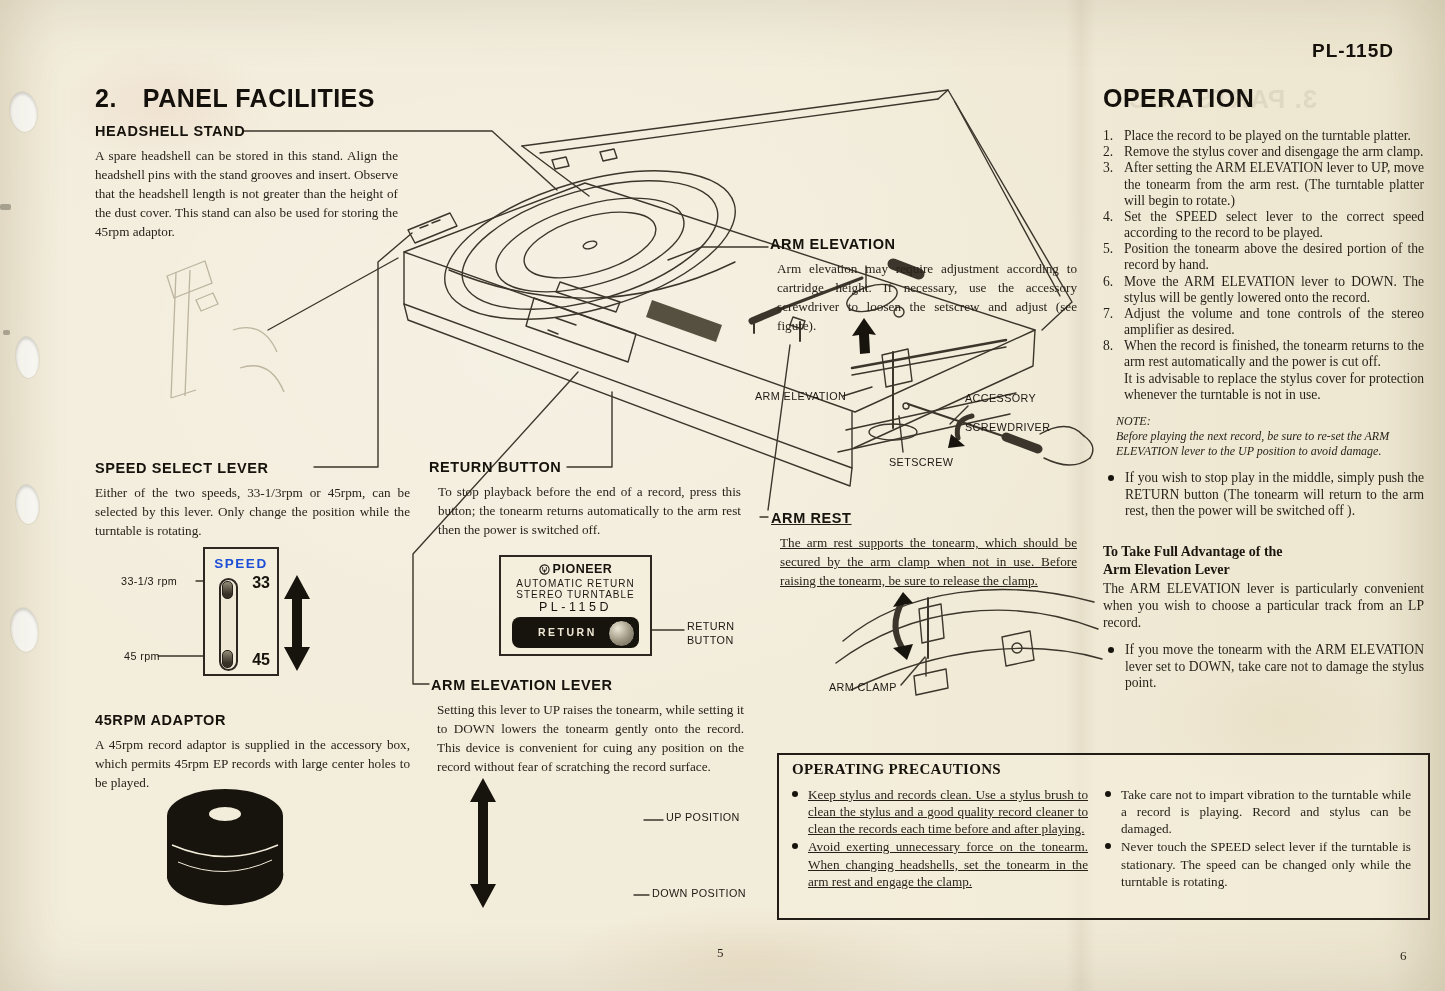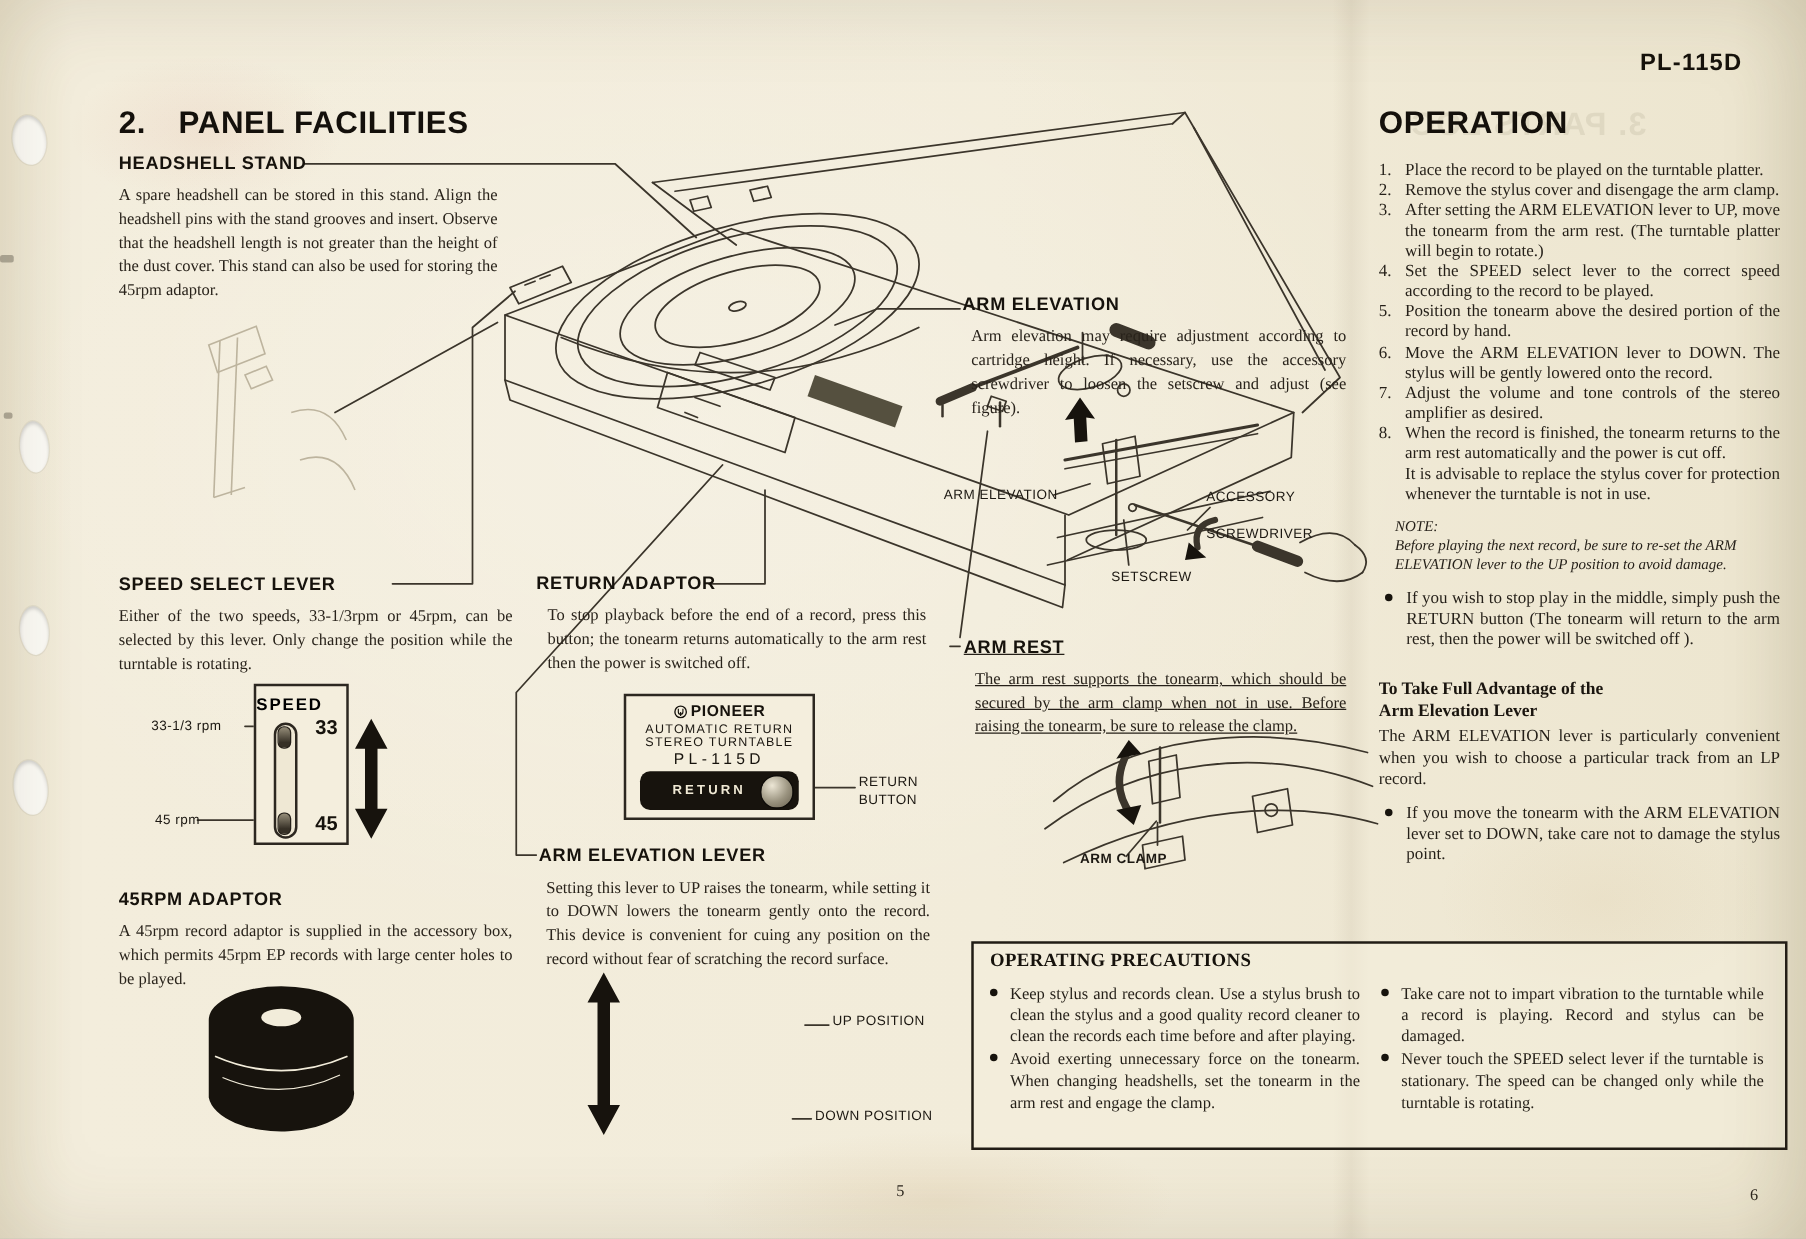--- a/index.html
+++ b/index.html
@@ -47,22 +47,22 @@
   .b-return .body{margin-left:9px;width:303px;}
   .b-armlever{position:absolute;left:431px;top:676px;width:325px;}
   .b-armlever .body{margin-left:6px;width:307px;font-family:Liberation Serif, serif;}
   .b-armelev{position:absolute;left:770px;top:235px;width:308px;}
   .b-armelev .body{margin-left:7px;width:300px;}
   .b-armrest{position:absolute;left:771px;top:509px;width:306px;text-decoration:underline;}
   .b-armrest .body{margin-left:9px;width:297px;}
 
   
   .speed-panel{position:absolute;left:203px;top:547px;width:72px;height:125px;border:2px solid #2c2720;background:#f4eedd;}
-  .speed-panel .ttl{position:absolute;left:0;right:0;top:7px;text-align:left;
-        font:bold 13.5px "Liberation Sans",sans-serif;letter-spacing:1.5px;color:#000000;}
+  .speed-panel .ttl{position:absolute;left:0;right:0;top:7px;text-align:center;
+        font:bold 13.5px "Liberation Sans",sans-serif;letter-spacing:1.5px;color:#1d4ed8;}
   .slot{position:absolute;border:2px solid #2c2720;border-radius:10px;background:#efe8d4;}
   .speed-panel .slot{left:14px;top:29px;width:15px;height:89px;}
   .knob{position:absolute;left:1px;width:9px;height:16px;border-radius:5px;border:1px solid #26211a;
         background:linear-gradient(180deg,#948c78,#363026 75%);}
   .knob.top{top:1px;} .knob.bot{bottom:1px;}
   .speed-panel .n33{position:absolute;right:7px;top:25px;font:bold 16px "Liberation Sans",sans-serif;color:#16120c;}
   .speed-panel .n45{position:absolute;right:7px;bottom:5px;font:bold 16px "Liberation Sans",sans-serif;color:#16120c;}
   .callout-33{position:absolute;left:121px;top:574px;}
   .callout-45{position:absolute;left:124px;top:649px;}
 
@@ -88,28 +88,28 @@
   .elev-panel .up{position:absolute;left:76px;top:36px;font:bold 13px "Liberation Sans",sans-serif;color:#16120c;}
   .elev-panel .down{position:absolute;left:47px;top:94px;font:bold 13px "Liberation Sans",sans-serif;color:#16120c;}
   .elev-panel .slot{left:112px;top:34px;width:15px;height:81px;}
   .callout-up{position:absolute;left:666px;top:810px;}
   .callout-down{position:absolute;left:652px;top:886px;}
 
   
   .lbl-armelev{position:absolute;left:755px;top:389px;}
   .lbl-acc{position:absolute;left:965px;top:377px;white-space:pre-line;}
   .lbl-set{position:absolute;left:889px;top:455px;}
-  .lbl-clamp{position:absolute;left:864px;top:680px;font-weight:bold;}
+  .lbl-clamp{position:absolute;left:829px;top:680px;}
 
   
   .prec-box{position:absolute;left:777px;top:753px;width:649px;height:163px;border:2.5px solid #211c15;
             background:rgba(244,238,221,.55);z-index:2;}
   .prec-title{position:absolute;left:13px;top:6px;font:bold 15px "Liberation Serif",serif;letter-spacing:.3px;color:#16120c;}
   .prec-col{position:absolute;top:31px;}
-  .prec-col.l{left:13px;width:296px;} .prec-col.r{left:326px;width:306px;}
+  .prec-col.l{left:13px;width:296px;text-decoration:underline;} .prec-col.r{left:326px;width:306px;}
   .prec-item{display:grid;grid-template-columns:16px 1fr;margin:0 0 1px 0;}
   .dot{width:6px;height:6px;border-radius:50%;background:#17130d;margin-top:5px;}
   .prec-item .t{font:13.2px/1.3 "Liberation Serif",serif;text-align:justify;color:#241f18;}
 
   
   .op-col{position:absolute;left:1103px;top:84px;width:321px;z-index:2;}
   .op-title{font:bold 25px "Liberation Sans",sans-serif;letter-spacing:.5px;color:#14100b;margin:0 0 15px 0;}
   .step{display:grid;grid-template-columns:21px 1fr;font:13.6px/1.19 "Liberation Serif",serif;text-align:justify;color:#241f18;}
   .step .t{text-align:justify;}
   .step8x{margin-left:21px;font:13.6px/1.19 "Liberation Serif",serif;text-align:justify;color:#241f18;}
@@ -291,21 +291,21 @@
   </div>
   <div class="callout-33 sm z">33-1/3 rpm</div>
   <div class="callout-45 sm z">45 rpm</div>
 
   <div class="b-adaptor z">
     <div class="h3">45RPM ADAPTOR</div>
     <p class="body">A 45rpm record adaptor is supplied in the accessory box, which permits 45rpm EP records with large center holes to be played.</p>
   </div>
 
   <div class="b-return z">
-    <div class="h3">RETURN ADAPTOR</div>
+    <div class="h3">RETURN BUTTON</div>
     <p class="body">To stop playback before the end of a record, press this button; the tonearm returns automatically to the arm rest then the power is switched off.</p>
   </div>
 
   <div class="plate z">
     <div class="row logo">
       <svg width="11" height="11" viewBox="0 0 12 12">
         <circle cx="6" cy="6" r="5" fill="none" stroke="#16120c" stroke-width="1.2"></circle>
         <path d="M4 3.2 V6 a2 2 0 0 0 4 0 V3.2 M6 6 V9.5" fill="none" stroke="#16120c" stroke-width="1"></path>
       </svg><span>PIONEER</span>
     </div>

